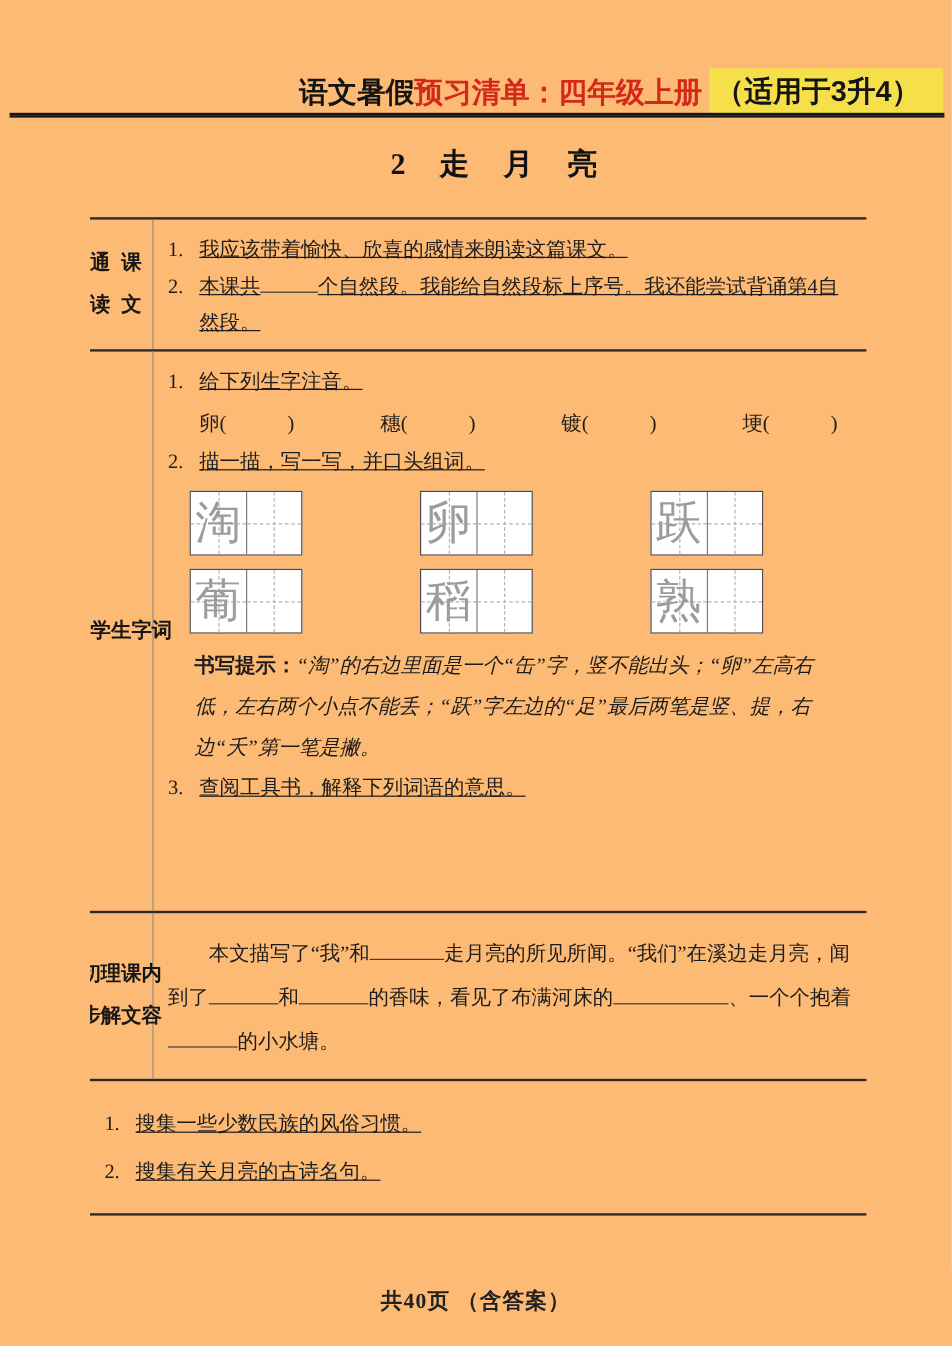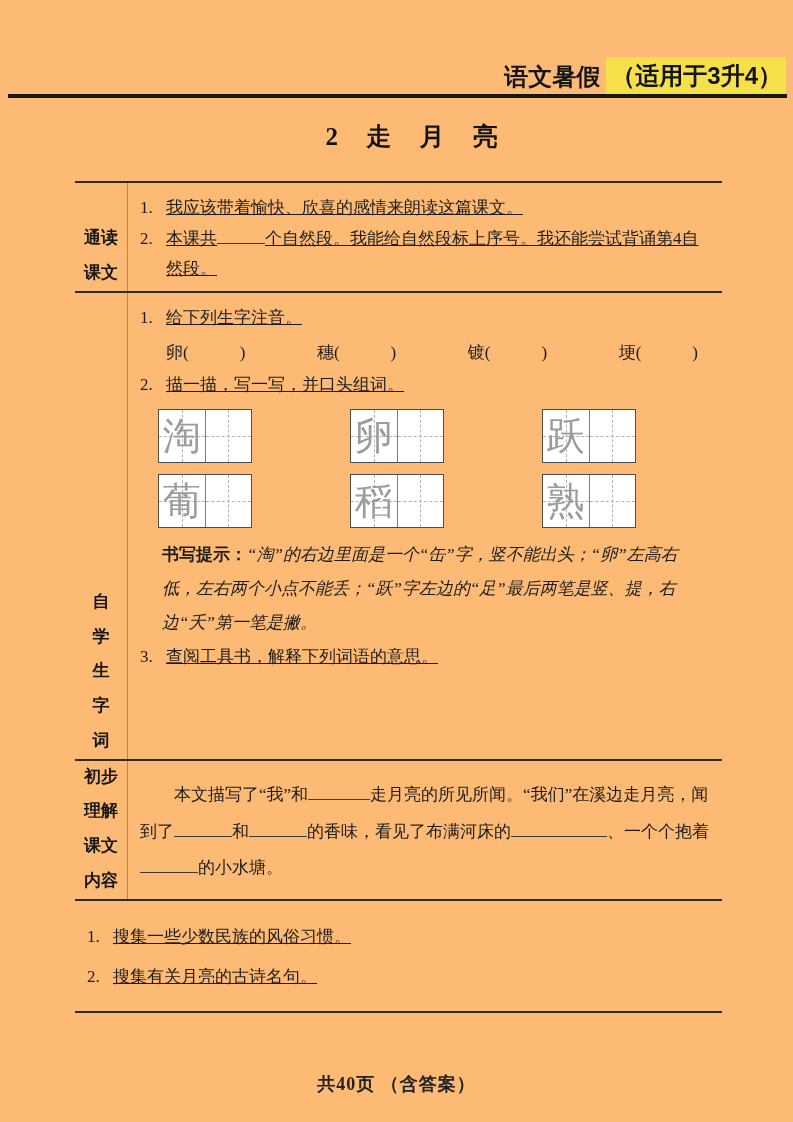--- a/index.html
+++ b/index.html
@@ -16,21 +16,21 @@
 
   
   .hdr {
     position: absolute; top: 57px; right: 7px;
     display: flex; align-items: center;
     font-family: "Liberation Sans", sans-serif;
     font-weight: bold; font-size: 24px; white-space: nowrap;
   }
   .hdr .black { color: #141414; }
   .hdr .red   { color: #d3291b; }
-  .hdr .hl    { color: #141414; background: #f6e049; padding: 3px 4px 4px 5px; margin-left: 6px; }
+  .hdr .hl    { color: #141414; background: #f6e049; padding: 3px 19px 4px 5px; margin-left: 6px; }
   .rule2 {
     position: absolute; top: 94px; left: 8px; right: 6px; height: 4px;
     border-top: 2.5px solid #161616; border-bottom: 2.5px solid #161616;
   }
 
   
   .title {
     position: absolute; top: 120px; left: 0; width: 100%;
     text-align: center; font-size: 25px; font-weight: bold;
     word-spacing: 18px; letter-spacing: 2px; color: #111; padding-left: 32px;
@@ -38,21 +38,21 @@
 
   
   .sheet {
     position: absolute; left: 75px; top: 181px; width: 647px;
     border-top: 2px solid #2b2b2b;
   }
   .trow { display: flex; border-bottom: 2px solid #2b2b2b; overflow: hidden; }
   .tlabel {
     width: 53px; min-width: 53px;
     border-right: 1px solid #8d8d8d;
-    display: flex; flex-direction: column; justify-content: flex-end; align-items: center;
+    display: flex; justify-content: center; align-items: center;
     font-family: "Liberation Sans", sans-serif;
     font-weight: bold; font-size: 17px; line-height: 2.05; color: #161616;
   }
   .tcontent { flex: 1; padding: 10px 12px 0 12px; font-size: 17px; line-height: 1.8; }
 
   .r1 { height: 110px; }
   .r2 { height: 468px; }
   .r3 { height: 140px; }
   .r4 { height: 112px; }
 
@@ -110,20 +110,21 @@
     letter-spacing: 1px;
   }
 </style>
 </head>
 <body>
 
 <div class="page">
 
   <div class="hdr">
     <span class="black">语文暑假</span>
+      <span class="red">预习清单：四年级上册</span>
       <span class="hl">（适用于3升4）</span>
   </div>
   <div class="rule2"></div>
 
   <div class="title">2 走 月 亮</div>
 
   <div class="sheet">
 
     <div class="trow r1">
       <div class="tlabel">

